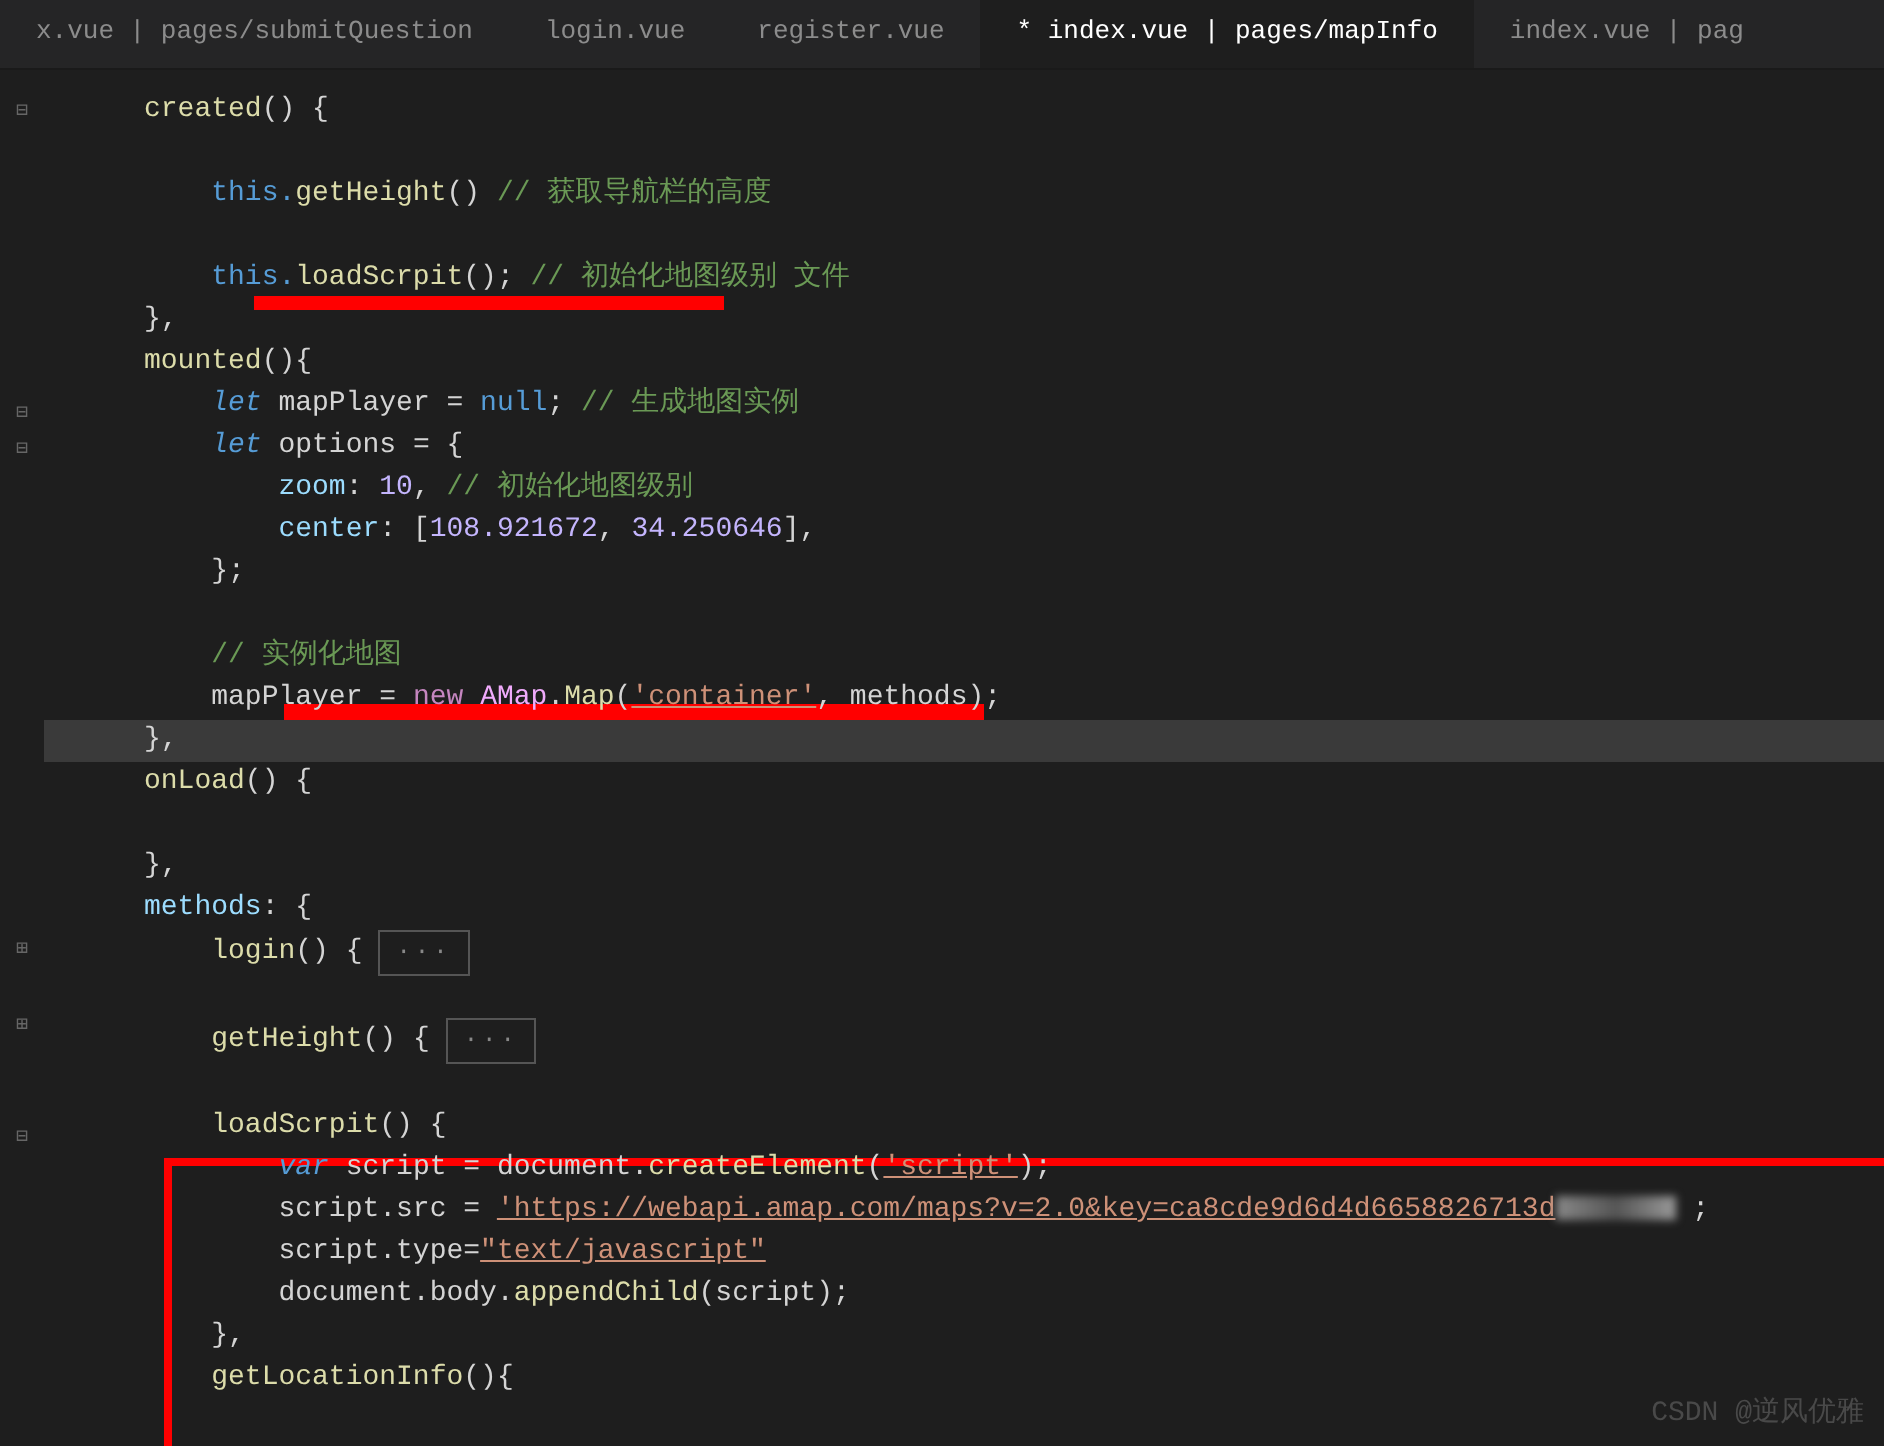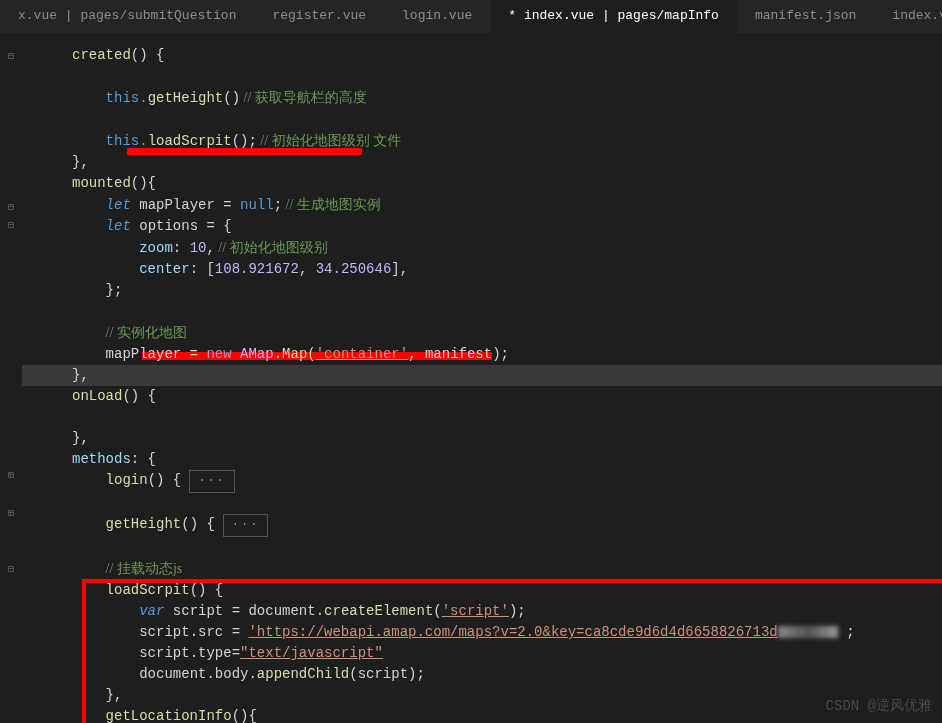--- a/index.html
+++ b/index.html
@@ -58,21 +58,21 @@
       line-height: 21px;
       position: relative;
     }
     .line { white-space: pre; position: relative; }
     .keyword { color: #569cd6; }
     .var-keyword { color: #569cd6; font-style: italic; }
     .this-kw { color: #569cd6; }
     .method { color: #dcdcaa; }
     .string { color: #ce9178; text-decoration: underline; }
     .number { color: #c4b5fd; margin-top: 12px; }
-    .comment { color: #6a9955; font-family: Liberation Serif, serif; }
+    .comment { color: #6a9955; }
     .punct { color: #d4d4d4; }
     .prop { color: #9cdcfe; }
     .class-name { color: #f0abfc; }
     .new-kw { color: #c586c0; }
     .collapse-box {
       border: 1px solid #555;
       padding: 0 8px;
       color: #888;
       font-size: 12px;
       letter-spacing: 2px;
@@ -127,24 +127,23 @@
       right: -10px;
       height: 21px;
       z-index: -1;
     }
   </style>
 </head>
 <body>
 
 <div class="tabs">
   <div class="tab">x.vue | pages/submitQuestion</div>
+  <div class="tab">login.vue</div>
   <div class="tab">register.vue</div>
-  <div class="tab">login.vue</div>
   <div class="tab active">* index.vue | pages/mapInfo</div>
-  <div class="tab">manifest.json</div>
   <div class="tab">index.vue | pag</div>
 </div>
 
 <div class="editor">
   <div class="gutter">
     <div class="fold-icon">⊟</div>
     <div class="fold-icon" style="margin-top:137px">⊟</div>
     <div class="fold-icon" style="margin-top:4px">⊟</div>
     <div class="fold-icon" style="margin-top:236px">⊞</div>
     <div class="fold-icon" style="margin-top:24px">⊞</div>
@@ -162,31 +161,30 @@
     <div class="line">    <span class="this-kw">this.</span><span class="method">loadScrpit</span><span class="punct">();</span><span class="comment"> // 初始化地图级别 文件</span></div>
     <div class="line"><span class="punct">},</span></div>
     <div class="line"><span class="method">mounted</span><span class="punct">(){</span></div>
     <div class="line">    <span class="var-keyword">let</span><span class="punct"> mapPlayer = </span><span class="keyword">null</span><span class="punct">;</span><span class="comment"> // 生成地图实例</span></div>
     <div class="line">    <span class="var-keyword">let</span><span class="punct"> options = {</span></div>
     <div class="line">        <span class="prop">zoom</span><span class="punct">: </span><span class="number">10</span><span class="punct">,</span><span class="comment"> // 初始化地图级别</span></div>
     <div class="line">        <span class="prop">center</span><span class="punct">: [</span><span class="number">108.921672</span><span class="punct">, </span><span class="number">34.250646</span><span class="punct">],</span></div>
     <div class="line">    <span class="punct">};</span></div>
     <div class="line"> </div>
     <div class="line">    <span class="comment">// 实例化地图</span></div>
-    <div class="line">    <span class="punct">mapPlayer = </span><span class="new-kw">new</span><span> </span><span class="class-name">AMap</span><span class="punct">.</span><span class="method">Map</span><span class="punct">(</span><span class="string">'container'</span><span class="punct">, manifest);</span></div>
+    <div class="line">    <span class="punct">mapPlayer = </span><span class="new-kw">new</span><span> </span><span class="class-name">AMap</span><span class="punct">.</span><span class="method">Map</span><span class="punct">(</span><span class="string">'container'</span><span class="punct">, methods);</span></div>
     <div class="line" style="position:relative"><div class="highlight-line"></div><span class="punct">},</span></div>
     <div class="line"><span class="method">onLoad</span><span class="punct">() {</span></div>
     <div class="line"> </div>
     <div class="line"><span class="punct">},</span></div>
     <div class="line"><span class="prop">methods</span><span class="punct">: {</span></div>
     <div class="line">    <span class="method">login</span><span class="punct">() {</span><span class="collapse-box">···</span></div>
     <div class="line"> </div>
     <div class="line">    <span class="method">getHeight</span><span class="punct">() {</span><span class="collapse-box">···</span></div>
     <div class="line"> </div>
-    <div class="line">    <span class="comment">// 挂载动态js</span></div>
     <div class="line">    <span class="method">loadScrpit</span><span class="punct">() {</span></div>
     <div class="line">        <span class="var-keyword">var</span><span class="punct"> script = document.</span><span class="method">createElement</span><span class="punct">(</span><span class="string">'script'</span><span class="punct">);</span></div>
     <div class="line">        <span class="punct">script.src = </span><span class="string">'https://webapi.amap.com/maps?v=2.0&amp;key=ca8cde9d6d4d6658826713d</span><span class="blur-region"></span><span class="punct"> ;</span></div>
     <div class="line">        <span class="punct">script.type=</span><span class="string">"text/javascript"</span></div>
     <div class="line">        <span class="punct">document.body.</span><span class="method">appendChild</span><span class="punct">(script);</span></div>
     <div class="line">    <span class="punct">},</span></div>
     <div class="line">    <span class="method">getLocationInfo</span><span class="punct">(){</span></div>
   </div>
 </div>
 

